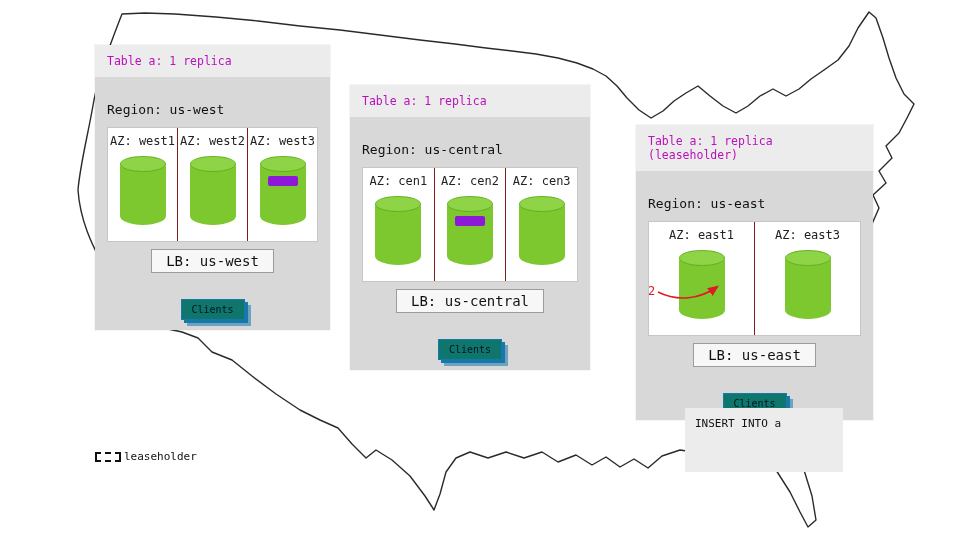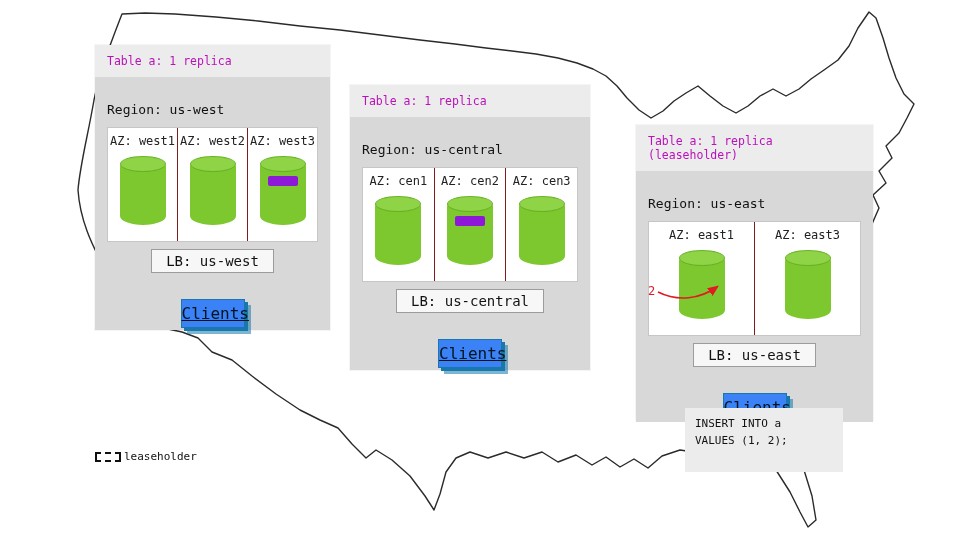--- a/index.html
+++ b/index.html
@@ -32,22 +32,22 @@
     background:#8fd446; border:1px solid #69b226; border-radius:50%; }
   .replica-band { position:absolute; left:8px; top:20px; width:30px; height:10px;
     background:#8d18d8; border-radius:2px; z-index:3; }
   .leaseholder-band { border:2px dashed #101010; width:34px; left:6px; top:18px; height:12px; }
 
   .lb-box { width:-moz-fit-content; width:fit-content; margin:7px auto 16px;
     padding:3px 14px; background:#f7f7f7; border:1px solid #9c9c9c;
     font-size:14px; color:#111; }
 
   .clients-btn { width:64px; margin:26px auto 0; padding:4px 0; text-align:center;
-    background:#3b82f6; border:1px solid #1878ac; color:#03141d; font-size:16px;
-    box-shadow:3px 3px 0 #1878ac, 6px 6px 0 rgba(24,120,172,0.55);text-decoration:underline; }
+    background:#0f766e; border:1px solid #1878ac; color:#03141d; font-size:10px;
+    box-shadow:3px 3px 0 #1878ac, 6px 6px 0 rgba(24,120,172,0.55); }
 
   .query-box { position:absolute; left:685px; top:408px; width:158px; height:64px;
     background:#ececec; z-index:4; padding:7px 10px; font-size:11px; color:#111;
     line-height:1.55; }
 
   .annotation-2 { position:absolute; left:648px; top:284px; z-index:11;
     color:#e01b24; font-size:12px; }
 
   .legend { position:absolute; left:95px; top:450px; z-index:3; display:flex;
     align-items:center; gap:3px; }
@@ -174,21 +174,20 @@
           </div>
         </div>
       </div>
       <div class="lb-box">LB: us-east</div>
       <div class="clients-btn">Clients</div>
     </div>
   </section>
 
   <div class="query-box">
     <div>INSERT INTO a</div>
-    <div>VALUES (1, 2);</div>
   </div>
 
   <div class="annotation-2">2</div>
 
   <svg class="arrow-overlay" width="960" height="540" viewBox="0 0 960 540">
     <defs>
       <marker id="arrowhead" markerWidth="8" markerHeight="8" refX="5.5" refY="3" orient="auto">
         <path d="M0,0 L7,3 L0,6 Z" fill="#e01b24"></path>
       </marker>
     </defs>

